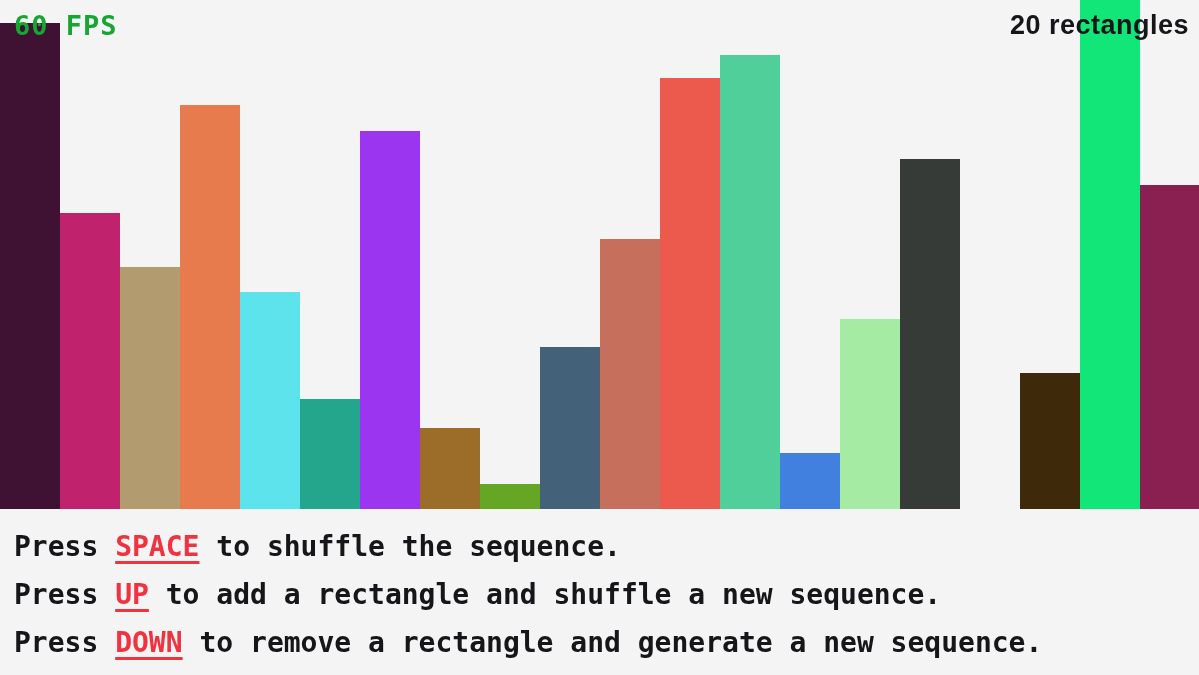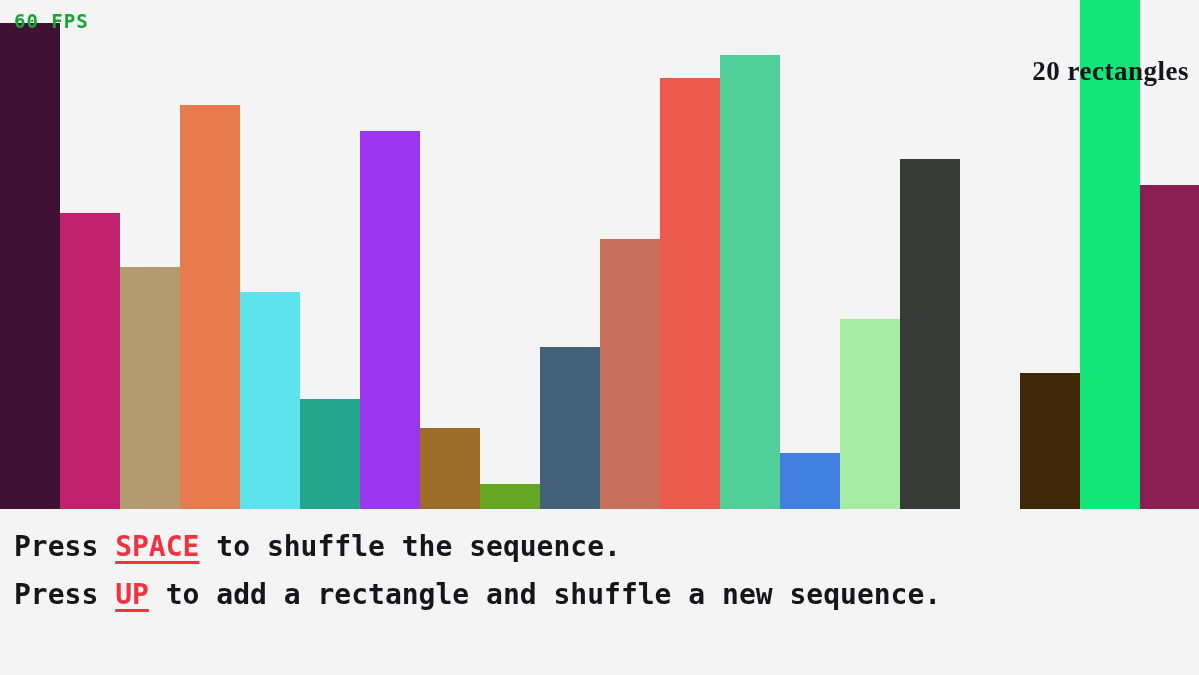--- a/index.html
+++ b/index.html
@@ -29,39 +29,38 @@
   .bar {
     position: absolute;
     bottom: 0;
   }
   
   #fps-counter {
     position: absolute;
     left: 14px;
     top: 10px;
     font-family: "DejaVu Sans Mono", monospace;
-    font-size: 19px;
+    font-size: 27px;
     font-weight: bold;
     letter-spacing: 1px;
     color: #17a534;
     z-index: 20;
     white-space: nowrap;
   }
   #rect-count {
     position: absolute;
     right: 10px;
     top: 10px;
-    font-family: Liberation Serif, serif;
+    font-family: Liberation Sans, sans-serif;
     font-size: 27px;
     font-weight: bold;
     letter-spacing: 0.5px;
     color: #16161a;
     z-index: 20;
     white-space: nowrap;
-    margin-top: 46px;
   }
   
   #instructions {
     position: absolute;
     left: 0;
     top: 509px;
     width: 1199px;
     height: 196px;
     background: #f4f4f4;
     padding: 14px 0 0 14px;
@@ -111,15 +110,16 @@
       <div class="bar" style="left: 1140px; width: 59px; height: 324px; background: rgb(138, 31, 81);"></div>
     </div>
 
   <div id="fps-counter">60 FPS</div>
 
   <div id="rect-count">20 rectangles</div>
 
   <div id="instructions">
       <div class="instr-line"><span>Press </span><span class="key">SPACE</span><span> to shuffle the sequence.</span></div>
       <div class="instr-line"><span>Press </span><span class="key">UP</span><span> to add a rectangle and shuffle a new sequence.</span></div>
+      <div class="instr-line"><span>Press </span><span class="key">DOWN</span><span> to remove a rectangle and generate a new sequence.</span></div>
     </div>
 
 </div>
 
 </body></html>

